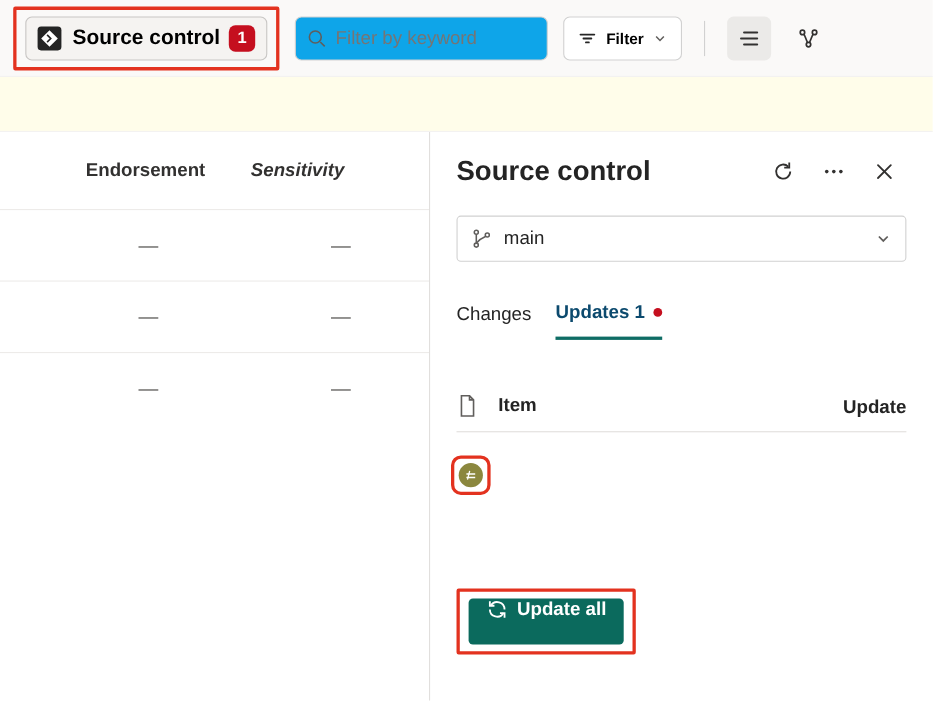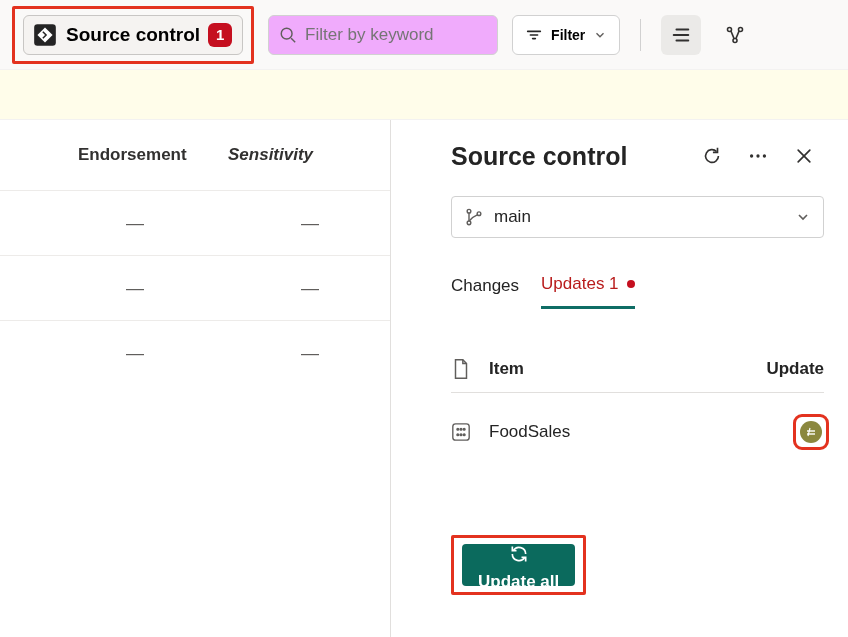--- a/index.html
+++ b/index.html
@@ -69,21 +69,21 @@
     flex: 0 0 230px;
     height: 40px;
     border: 1px solid #d1d1d1;
     border-radius: 6px;
     display: flex;
     align-items: center;
     padding: 0 10px;
     gap: 8px;
     font-size: 17px;
     color: #605e5c;
-    background: #f0abfc;
+    background: #0ea5e9;
   }
   .searchbox input {
     border: none;
     outline: none;
     font-size: 17px;
     width: 100%;
     color: #323130;
     background: transparent;
   }
   .btn-filter {
@@ -114,21 +114,20 @@
   .ribbon {
     height: 50px;
     background: #fffdea;
     border-bottom: 1px solid #f3f2f1;
   }
 
   
   .main {
     display: flex;
     height: calc(637px - 70px - 50px);
-    gap: 36px;
   }
   .left {
     width: 391px;
     border-right: 1px solid #e1dfdd;
     background: #fff;
   }
   .col-headers {
     display: flex;
     height: 70px;
     align-items: center;
@@ -195,32 +194,32 @@
   .tab {
     font-size: 17px;
     padding: 6px 0 12px 0;
     color: #242424;
     cursor: pointer;
     display: inline-flex;
     align-items: center;
     gap: 8px;
   }
   .tab.active {
-    font-weight: 400;
+    font-weight: 700;
     border-bottom: 3px solid #0F6D65;
-    color: #b91c1c;
+    color: #0c4a6e;
   }
   .red-dot {
     width: 8px; height: 8px; border-radius: 50%; background: #C50F1F;
     display: inline-block;
   }
 
   .list-header {
     display: flex;
-    align-items: center;
+    align-items: flex-end;
     justify-content: space-between;
     margin-top: 48px;
     padding-bottom: 12px;
     border-bottom: 1px solid #e1dfdd;
     font-weight: 600;
     font-size: 17px;
   }
   .list-header .left-h {
     display: flex;
     align-items: center;
@@ -252,24 +251,22 @@
     margin-top: 44px;
     background: #0B6A5D;
     color: #fff;
     font-weight: 600;
     font-size: 17px;
     border: none;
     border-radius: 4px;
     height: 42px;
     padding: 0 16px;
     display: inline-flex;
-    align-items: center;
     gap: 8px;
     cursor: pointer;
-    flex-direction: column;
   }
 
   
   svg { display: block; }
 </style>
 </head>
 <body>
 
 <div class="toolbar">
 
@@ -434,34 +431,20 @@
             <path d="M4 2 h8 l4 4 v16 H4 Z"></path>
             <path d="M12 2 v4 h4"></path>
           </svg>
         </span>
         <span>Item</span>
       </div>
       <span>Update</span>
     </div>
 
     <div class="list-row">
-      <div class="left-r">
-        <span>
-          <svg width="20" height="20" viewBox="0 0 22 22" fill="none" stroke="#605e5c" stroke-width="1.5">
-            <rect x="2" y="2" width="18" height="18" rx="3"></rect>
-            <circle cx="7.5" cy="8" r="1" fill="#605e5c"></circle>
-            <circle cx="11" cy="8" r="1" fill="#605e5c"></circle>
-            <circle cx="14.5" cy="8" r="1" fill="#605e5c"></circle>
-            <circle cx="7.5" cy="14" r="1" fill="#605e5c"></circle>
-            <circle cx="11" cy="14" r="1" fill="#605e5c"></circle>
-            <circle cx="14.5" cy="14" r="1" fill="#605e5c"></circle>
-          </svg>
-        </span>
-        <span>FoodSales</span>
-      </div>
       <span class="highlight-red" style="padding:2px;">
         <span class="status-pill">
           <svg width="12" height="12" viewBox="0 0 12 12" stroke="#fff" stroke-width="1.4" fill="none">
             <line x1="2" y1="5" x2="10" y2="5"></line>
             <line x1="2" y1="8" x2="10" y2="8"></line>
             <line x1="5" y1="2" x2="3" y2="10" stroke-width="1.2"></line>
           </svg>
         </span>
       </span>
     </div>

